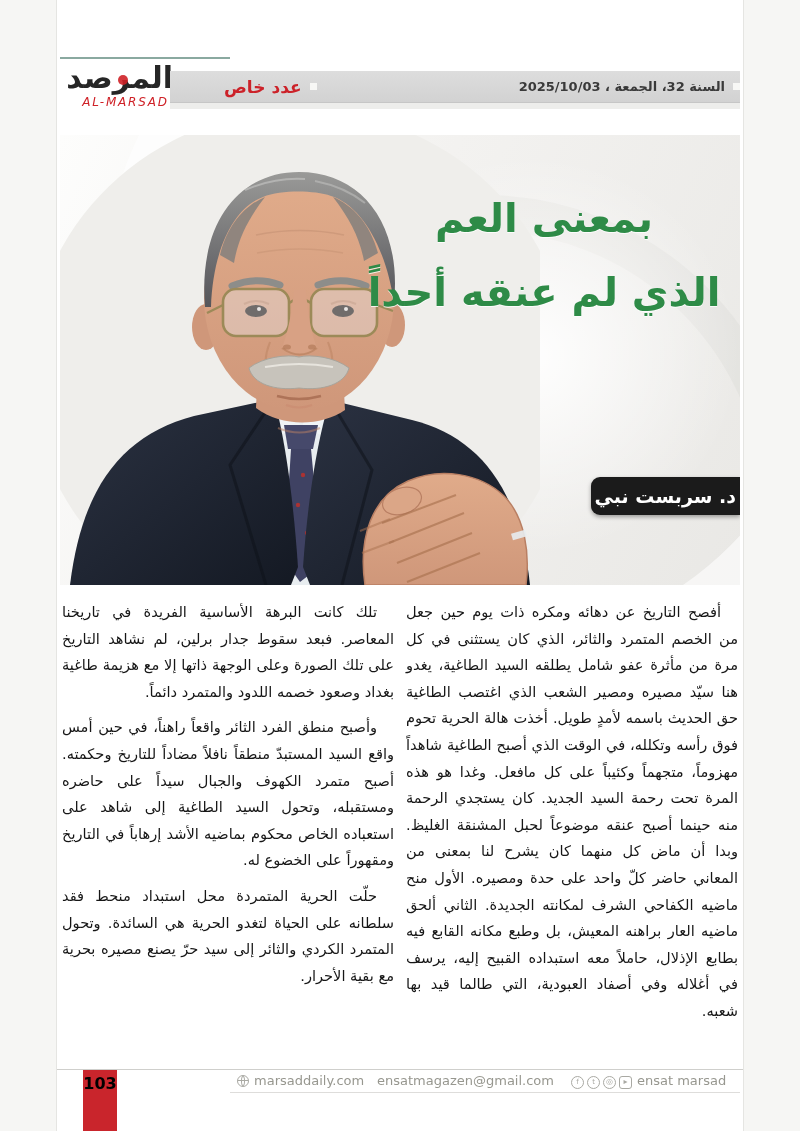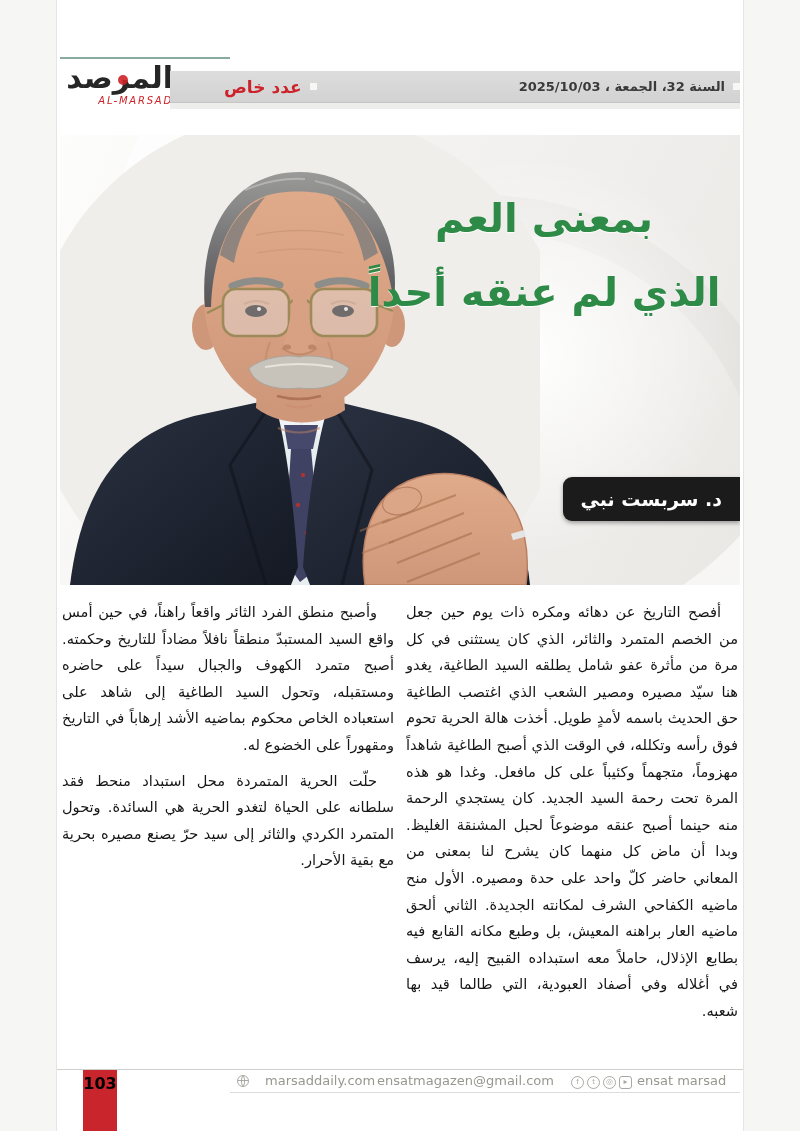--- a/index.html
+++ b/index.html
@@ -11,21 +11,21 @@
   .page{
     position:absolute;left:56px;right:56px;top:0;bottom:0;
     background:#ffffff;
     border-left:1px solid #e5e5e2;border-right:1px solid #e5e5e2;
   }
   
   .teal-line{position:absolute;left:60px;top:57px;width:170px;height:2px;background:#8aa9a0;}
   .logo{position:absolute;left:78px;top:63px;width:95px;text-align:right;direction:rtl;}
   .logo-ar{font-size:30px;font-weight:700;color:#262626;line-height:1;position:relative;letter-spacing:-1px;}
   .logo-dot{position:absolute;left:40px;top:12px;width:10px;height:10px;border-radius:50%;background:#cf2127;opacity:.9;}
-  .logo-latin{direction:ltr;font-size:10px;color:#cf2127;letter-spacing:1.8px;margin-top:2px;text-align:right;font-style:italic;}
+  .logo-latin{direction:ltr;font-size:12px;color:#cf2127;letter-spacing:1.8px;margin-top:2px;text-align:center;font-style:italic;}
   .head-bar{
     position:absolute;left:170px;top:71px;width:570px;height:31px;
     background:linear-gradient(#dddddd,#d2d2d2);
     display:flex;align-items:center;justify-content:space-between;direction:ltr;
     box-shadow:0 1px 0 #c6c6c6;
   }
   .head-bar-sub{position:absolute;left:170px;top:103px;width:570px;height:6px;background:#ededeb;}
   .issue-group{display:flex;align-items:center;gap:8px;padding-left:10px;margin-left:44px;}
   .issue-label{color:#cc2229;font-size:17px;font-weight:700;direction:rtl;}
   .date-group{display:flex;align-items:center;gap:8px;padding-right:0;}
@@ -42,41 +42,41 @@
     border:36px solid rgba(190,190,184,.14);}
   .headline-glow{position:absolute;right:0;top:20px;width:420px;height:400px;border-radius:60px;
     background:radial-gradient(closest-side,rgba(255,255,255,.95),rgba(255,255,255,0));}
   .portrait{position:absolute;left:0;bottom:0;}
   .headline{
     position:absolute;right:10px;top:46px;width:372px;text-align:center;direction:rtl;
     font-size:40px;font-weight:700;color:#2e8b47;line-height:1.85;white-space:nowrap;
     text-shadow:0 1px 0 rgba(255,255,255,.8);
   }
   .author-bar{
-    position:absolute;right:0;top:342px;height:44px;min-width:122px;
+    position:absolute;right:0;top:342px;height:38px;min-width:122px;
     background:#1b1b1b;border-radius:9px 0 0 9px;
-    display:flex;align-items:center;justify-content:center;padding:0 18px;
+    display:flex;align-items:center;justify-content:center;padding:0 4px;
     color:#fff;font-size:19px;font-weight:700;direction:rtl;white-space:nowrap;
     box-shadow:0 2px 4px rgba(0,0,0,.35);
   }
   
   .article{
     position:absolute;left:62px;top:599px;width:676px;height:458px;overflow:hidden;
     direction:rtl;display:flex;gap:12px;
     font-size:14.6px;line-height:26.6px;color:#161616;text-align:justify;
   }
   .col{width:332px;flex:0 0 332px;}
   .col p{margin:0 0 9px;text-indent:17px;}
   
   .footer-line{position:absolute;left:57px;top:1069px;width:686px;height:1px;background:#cfcfcc;}
   .page-number{
     position:absolute;left:83px;top:1070px;width:34px;height:75px;background:#c9252c;
     color:#000000;font-size:16px;font-weight:700;text-align:center;padding-top:4px;box-sizing:border-box;
   }
-  .f-item{position:absolute;color:#97978f;font-size:13px;display:flex;align-items:center;gap:16px;}
+  .f-item{position:absolute;color:#97978f;font-size:13px;display:flex;align-items:center;gap:5px;}
   .f-web{left:237px;top:1073px;}
   .f-mail{left:377px;top:1073px;}
   .f-social{left:571px;top:1076px;gap:3px;}
   .f-brand{left:637px;top:1073px;}
   .footer-underline{position:absolute;left:230px;top:1092px;width:510px;height:1px;background:#dedddb;}
   .globe{width:10px;height:10px;border:1px solid #a9a9a3;border-radius:50%;position:relative;display:inline-block;}
   .globe::before{content:"";position:absolute;left:0;top:4px;width:10px;height:1px;background:#a9a9a3;}
   .globe::after{content:"";position:absolute;left:3px;top:0;width:4px;height:10px;border:1px solid #a9a9a3;border-radius:50%;box-sizing:border-box;}
   .soc{width:11px;height:11px;border:1px solid #a9a9a3;border-radius:50%;color:#a9a9a3;
     font-size:7px;line-height:10px;text-align:center;display:inline-block;}
@@ -218,20 +218,21 @@
   <div class="author-bar">
     <span>د. سربست نبي</span>
   </div>
 </div>
 
 <div class="article">
   <div class="col">
     <p>أفصح التاريخ عن دهائه ومكره ذات يوم حين جعل من الخصم المتمرد والثائر، الذي كان يستثنى في كل مرة من مأثرة عفو شامل يطلقه السيد الطاغية، يغدو هنا سيّد مصيره ومصير الشعب الذي اغتصب الطاغية حق الحديث باسمه لأمدٍ طويل. أخذت هالة الحرية تحوم فوق رأسه وتكلله، في الوقت الذي أصبح الطاغية شاهداً مهزوماً، متجهماً وكئيباً على كل مافعل. وغدا هو هذه المرة تحت رحمة السيد الجديد. كان يستجدي الرحمة منه حينما أصبح عنقه موضوعاً لحبل المشنقة الغليظ. وبدا أن ماض كل منهما كان يشرح لنا بمعنى من المعاني حاضر كلّ واحد على حدة ومصيره. الأول منح ماضيه الكفاحي الشرف لمكانته الجديدة. الثاني ألحق ماضيه العار براهنه المعيش، بل وطبع مكانه القابع فيه بطابع الإذلال، حاملاً معه استبداده القبيح إليه، يرسف في أغلاله وفي أصفاد العبودية، التي طالما قيد بها شعبه.</p>
   </div>
   <div class="col">
+    <p>تلك كانت البرهة الأساسية الفريدة في تاريخنا المعاصر. فبعد سقوط جدار برلين، لم نشاهد التاريخ على تلك الصورة وعلى الوجهة ذاتها إلا مع هزيمة طاغية بغداد وصعود خصمه اللدود والمتمرد دائماً.</p>
     <p>وأصبح منطق الفرد الثائر واقعاً راهناً، في حين أمس واقع السيد المستبدّ منطقاً نافلاً مضاداً للتاريخ وحكمته. أصبح متمرد الكهوف والجبال سيداً على حاضره ومستقبله، وتحول السيد الطاغية إلى شاهد على استعباده الخاص محكوم بماضيه الأشد إرهاباً في التاريخ ومقهوراً على الخضوع له.</p>
     <p>حلّت الحرية المتمردة محل استبداد منحط فقد سلطانه على الحياة لتغدو الحرية هي السائدة. وتحول المتمرد الكردي والثائر إلى سيد حرّ يصنع مصيره بحرية مع بقية الأحرار.</p>
   </div>
 </div>
 
 <div class="footer-line"></div>
 <div class="page-number">103</div>
 
 <div class="f-item f-web">
   <span class="globe"></span>

